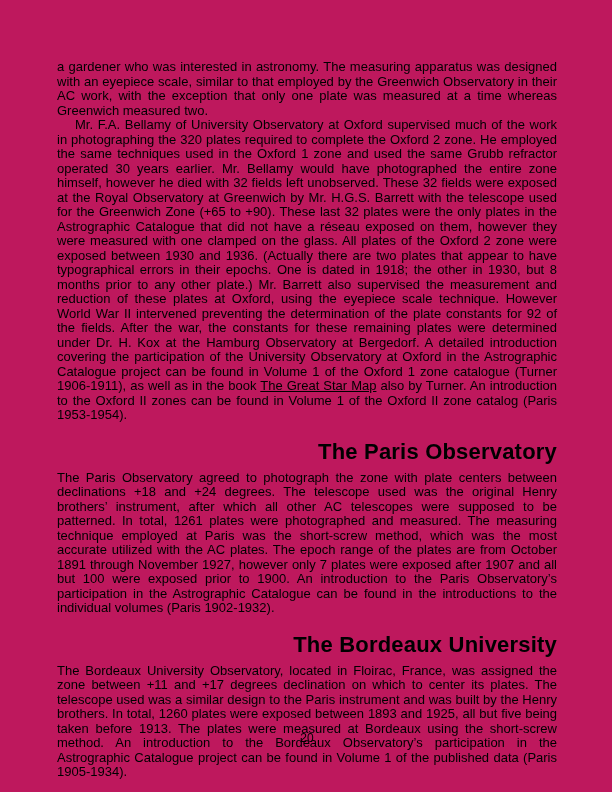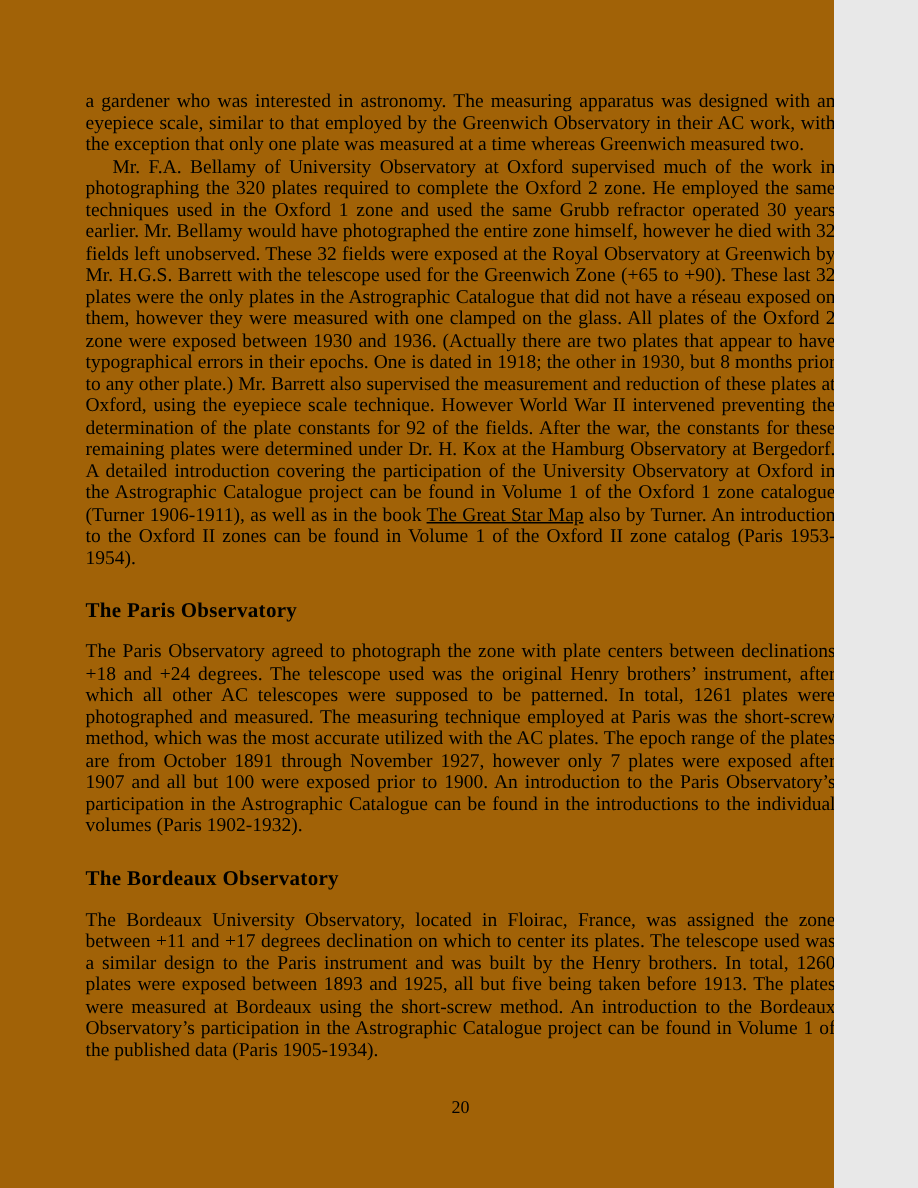--- a/index.html
+++ b/index.html
@@ -2,50 +2,50 @@
 <html><head>
 <meta charset="utf-8">
 <style>
   html, body {
     margin: 0;
     padding: 0;
     background: #e8e8e8;
   }
   .page {
     position: relative;
-    width: 556px;
+    width: 612px;
     height: 792px;
-    background: #a16207;
+    background: #be185d;
     color: #000000;
-    font-family: Liberation Serif, serif;
+    font-family: Liberation Sans, sans-serif;
     overflow: hidden;
   }
   .text-block {
     position: absolute;
     left: 57px;
     top: 60px;
     width: 500px;
     font-size: 13px;
     line-height: 14.5px;
     text-align: justify;
     text-justify: inter-word;
   }
   .body-para {
     margin: 0;
   }
   .body-para.indent {
     text-indent: 18px;
   }
   .section-heading {
-    font-size: 14px;
+    font-size: 22px;
     line-height: 20px;
     font-weight: bold;
     letter-spacing: 0.2px;
     margin: 19px 0 9px 0;
-    text-align: left;
+    text-align: right;
   }
   .underline {
     text-decoration: underline;
   }
   .page-number {
     position: absolute;
     top: 731px;
     left: 57px;
     width: 500px;
     text-align: center;
@@ -61,21 +61,21 @@
   <div class="text-block">
 
     <p class="body-para">a gardener who was interested in astronomy. The measuring apparatus was designed with an eyepiece scale, similar to that employed by the Greenwich Observatory in their AC work, with the exception that only one plate was measured at a time whereas Greenwich measured two.</p>
 
     <p class="body-para indent"><span>Mr. F.A. Bellamy of University Observatory at Oxford supervised much of the work in photographing the 320 plates required to complete the Oxford 2 zone. He employed the same techniques used in the Oxford 1 zone and used the same Grubb refractor operated 30 years earlier. Mr. Bellamy would have photographed the entire zone himself, however he died with 32 fields left unobserved. These 32 fields were exposed at the Royal Observatory at Greenwich by Mr. H.G.S. Barrett with the telescope used for the Greenwich Zone (+65 to +90). These last 32 plates were the only plates in the Astrographic Catalogue that did not have a réseau exposed on them, however they were measured with one clamped on the glass. All plates of the Oxford 2 zone were exposed between 1930 and 1936. (Actually there are two plates that appear to have typographical errors in their epochs. One is dated in 1918; the other in 1930, but 8 months prior to any other plate.) Mr. Barrett also supervised the measurement and reduction of these plates at Oxford, using the eyepiece scale technique. However World War II intervened preventing the determination of the plate constants for 92 of the fields. After the war, the constants for these remaining plates were determined under Dr. H. Kox at the Hamburg Observatory at Bergedorf. A detailed introduction covering the participation of the University Observatory at Oxford in the Astrographic Catalogue project can be found in Volume 1 of the Oxford 1 zone catalogue (Turner 1906-1911), as well as in the book </span><span class="underline">The Great Star Map</span><span> also by Turner. An introduction to the Oxford II zones can be found in Volume 1 of the Oxford II zone catalog (Paris 1953-1954).</span></p>
 
     <h2 class="section-heading">The Paris Observatory</h2>
 
     <p class="body-para">The Paris Observatory agreed to photograph the zone with plate centers between declinations +18 and +24 degrees. The telescope used was the original Henry brothers’ instrument, after which all other AC telescopes were supposed to be patterned. In total, 1261 plates were photographed and measured. The measuring technique employed at Paris was the short-screw method, which was the most accurate utilized with the AC plates. The epoch range of the plates are from October 1891 through November 1927, however only 7 plates were exposed after 1907 and all but 100 were exposed prior to 1900. An introduction to the Paris Observatory’s participation in the Astrographic Catalogue can be found in the introductions to the individual volumes (Paris 1902-1932).</p>
 
-    <h2 class="section-heading">The Bordeaux Observatory</h2>
+    <h2 class="section-heading">The Bordeaux University</h2>
 
     <p class="body-para">The Bordeaux University Observatory, located in Floirac, France, was assigned the zone between +11 and +17 degrees declination on which to center its plates. The telescope used was a similar design to the Paris instrument and was built by the Henry brothers. In total, 1260 plates were exposed between 1893 and 1925, all but five being taken before 1913. The plates were measured at Bordeaux using the short-screw method. An introduction to the Bordeaux Observatory’s participation in the Astrographic Catalogue project can be found in Volume 1 of the published data (Paris 1905-1934).</p>
 
   </div>
 
   <div class="page-number">20</div>
 
 </div>
 
 </body></html>

